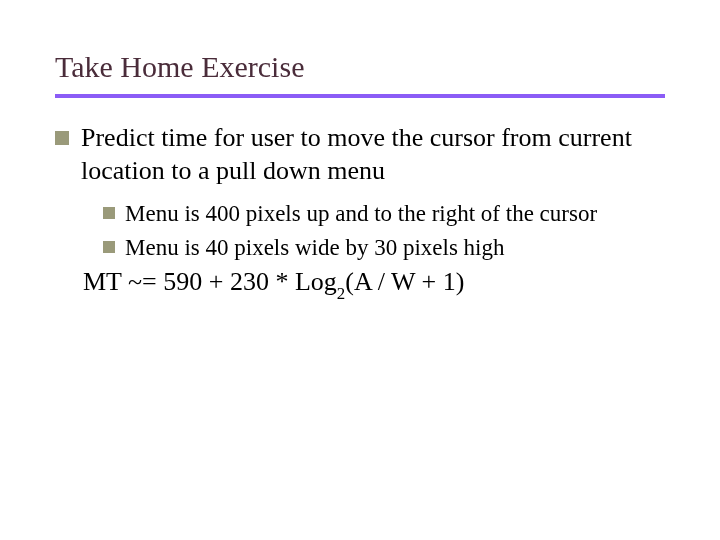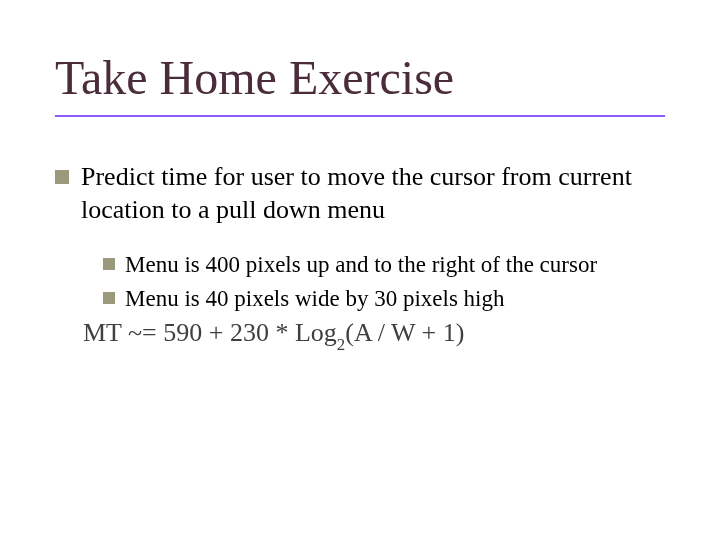--- a/index.html
+++ b/index.html
@@ -13,36 +13,36 @@
       background: #ffffff;
       font-family: "Times New Roman", Times, serif;
       color: #000000;
       position: relative;
       overflow: hidden;
     }
     .slide {
       padding: 50px 55px 40px 55px;
     }
     .title {
-      font-size: 48px;
+      font-size: 30px;
       color: #4a2c3a;
       font-weight: 400;
       padding-bottom: 10px;
-      border-bottom: 2px solid #8b5cf6;
-      margin-bottom: 44px;
+      border-bottom: 4px solid #8b5cf6;
+      margin-bottom: 24px;
       letter-spacing: 0px;
     }
     .bullet-row {
       display: flex;
       align-items: flex-start;
       margin-bottom: 4px;
     }
     .bullet-main {
       margin-left: 0px;
-      margin-bottom: 24px;
+      margin-bottom: 12px;
     }
     .bullet-sub {
       margin-left: 48px;
     }
     .bullet-icon {
       width: 14px;
       height: 14px;
       background: #9a9a7a;
       flex-shrink: 0;
       margin-top: 9px;
@@ -62,21 +62,21 @@
       color: #000;
     }
     .bullet-text-sub {
       font-size: 23px;
       line-height: 1.3;
       color: #000;
     }
     .equation {
       margin-left: 28px;
       font-size: 26px;
-      color: #404040;
+      color: #000000;
     }
     .equation-sub {
       font-size: 0.65em;
       vertical-align: sub;
       position: relative;
       top: 3px;
     }
     .subpoints {
       margin-top: 10px;
     }

